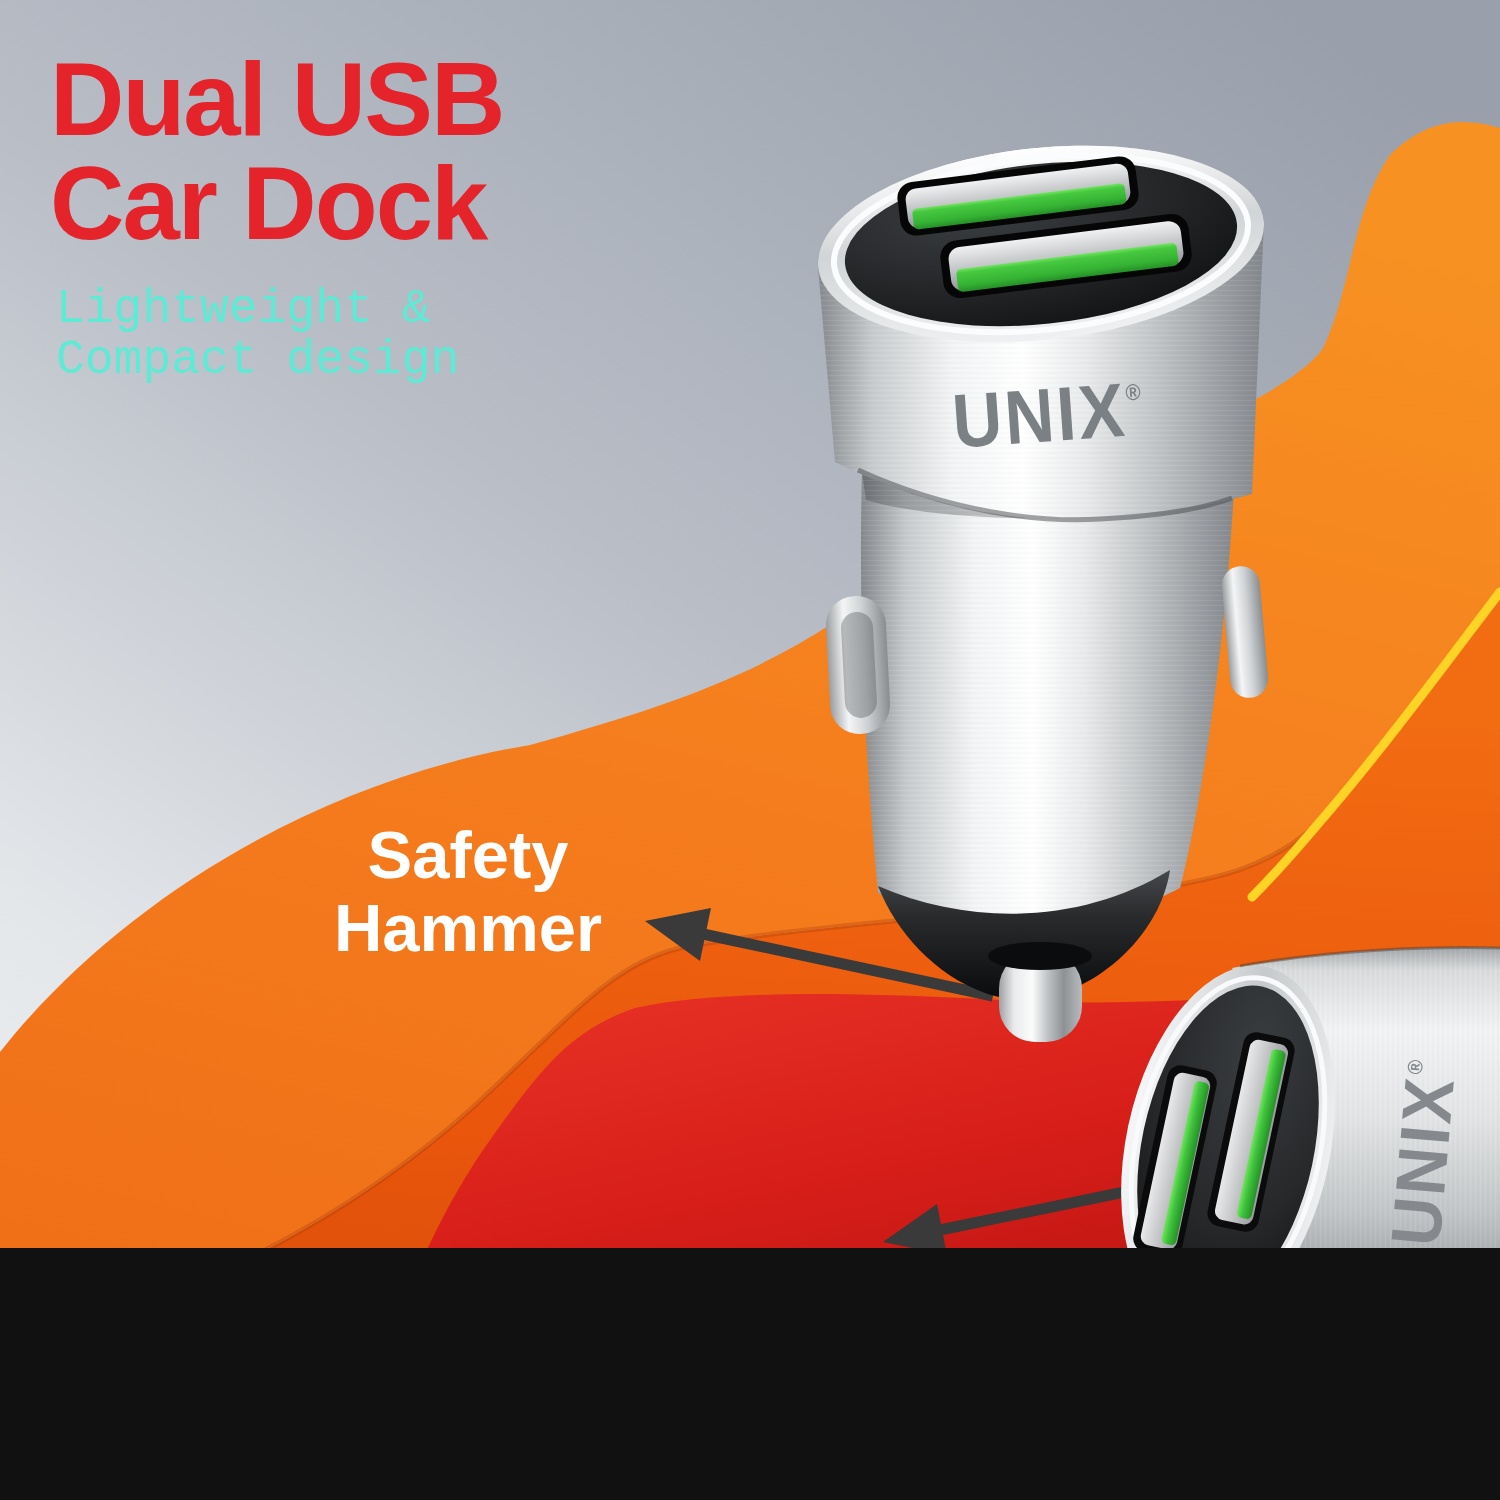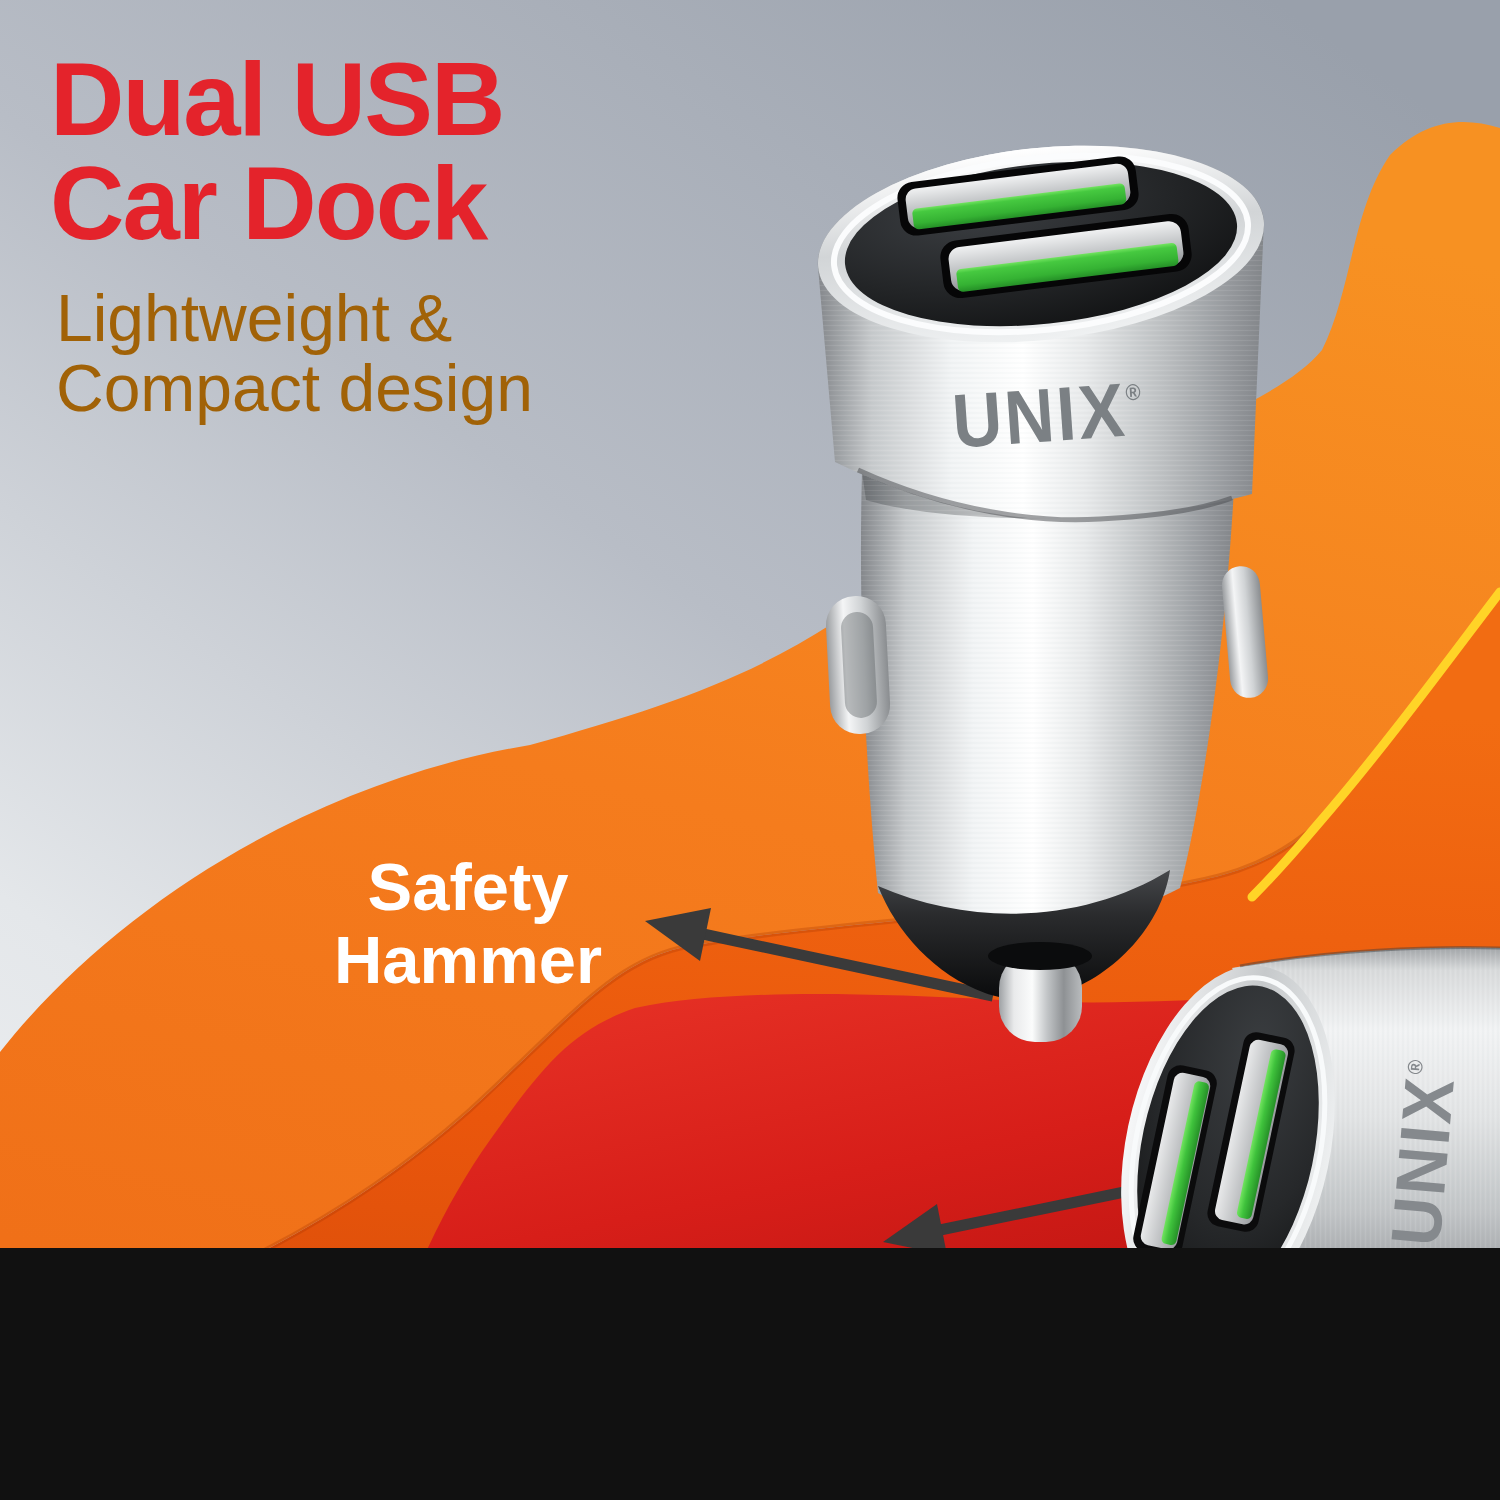--- a/index.html
+++ b/index.html
@@ -10,28 +10,28 @@
   }
   .stage svg.scene{position:absolute;left:0;top:0;z-index:1;}
   .txt{position:absolute;z-index:2;white-space:pre-line;}
   .title{
     left:50px;top:48px;
     font-size:103px;font-weight:bold;letter-spacing:-2px;
     line-height:1.01;color:#E4232B;
   }
   .subtitle{
     left:56px;top:284px;
-    font-size:66px;font-weight:normal;
-    line-height:1.06;color:#a16207;
+    font-size:48px;font-weight:normal;
+    line-height:1.06;color:#5eead4;font-family:Liberation Mono, monospace;
   }
   .callout{
     font-weight:bold;color:#FFFFFF;text-align:center;
     font-size:67px;line-height:1.09;
   }
-  .callout.safety{left:268px;top:818px;width:400px;margin-top:32px;}
+  .callout.safety{left:268px;top:818px;width:400px;}
   .callout.dualusb{left:617px;top:1182px;width:300px;}
   .logo{
     text-align:center;color:#7B8084;font-weight:bold;
   }
   .logo .brand{letter-spacing:3px;}
   .logo .reg{font-size:0.30em;vertical-align:1.55em;letter-spacing:0;}
   .logo-main{
     left:886px;top:356px;width:320px;height:84px;line-height:84px;
     font-size:76px;
     transform:rotate(-4deg) scaleX(0.9);

